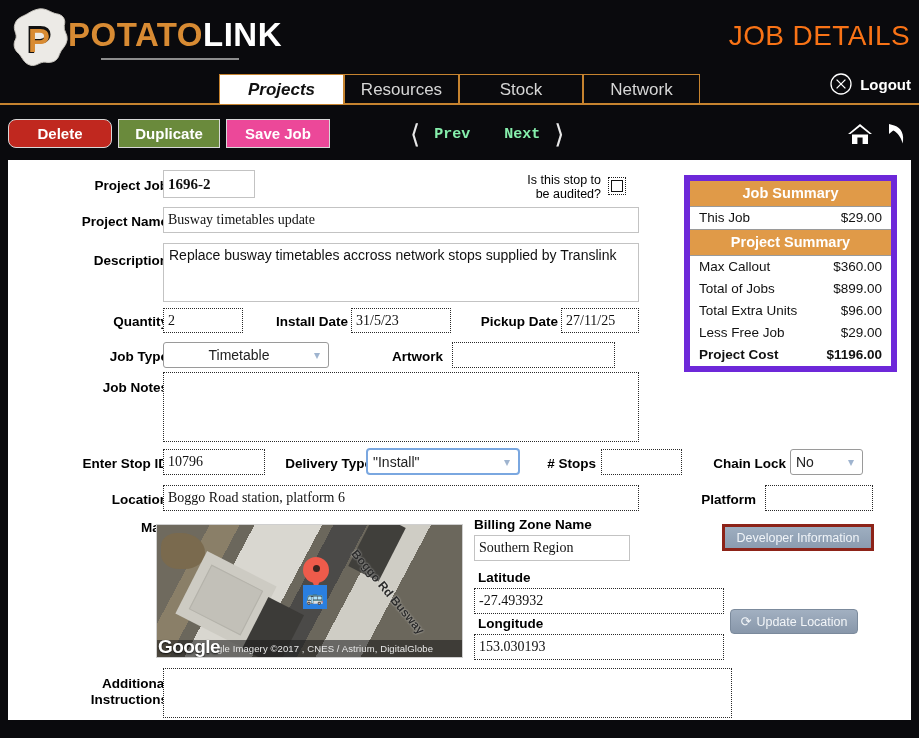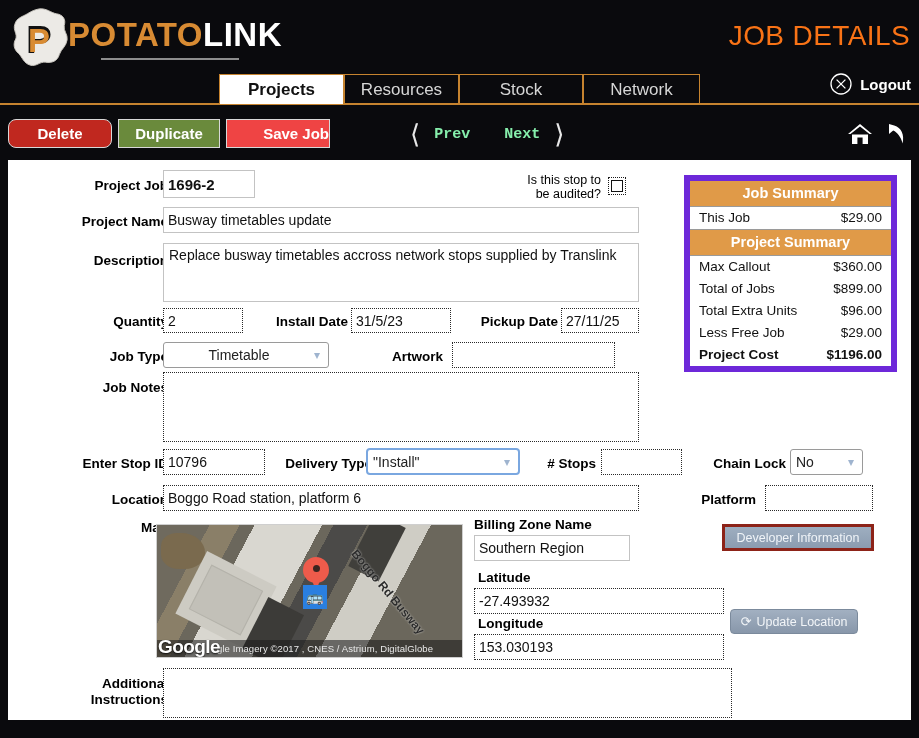--- a/index.html
+++ b/index.html
@@ -24,53 +24,53 @@
   #page-title { position: absolute; right: 9px; top: 20px; color: #f97316;
                 font-size: 28px; letter-spacing: 0.4px; }
 
   
   #tabrow { position: absolute; left: 0; top: 74px; width: 919px; height: 30px; }
   #tab-baseline { position: absolute; left: 0; top: 29px; width: 919px; height: 2px; background: #c6832f; }
   .tab { position: absolute; top: 0; height: 30px; border: 1px solid #c6832f;
          border-bottom: none; display: flex; align-items: center; justify-content: center;
          font-size: 17px; color: #d6d6d6; background: #0a0a0d; cursor: pointer; }
   .tab.active { background: #ffffff; color: #111; font-weight: bold; z-index: 3; }
-  #tab-0 { left: 219px; width: 125px; }
+  #tab-0 { left: 219px; width: 125px; font-style: italic; }
   #tab-1 { left: 344px; width: 115px; }
   #tab-2 { left: 459px; width: 124px; }
   #tab-3 { left: 583px; width: 117px; }
 
   #logout-wrap { position: absolute; right: 8px; top: 72px; display: flex; align-items: center; gap: 7px; cursor: pointer; }
   #logout-label { color: #fff; font-size: 15px; font-weight: bold; }
 
   
   #actionbar { position: absolute; left: 0; top: 108px; width: 919px; height: 48px; }
   .abtn { position: absolute; top: 11px; height: 29px; display: flex; align-items: center;
           justify-content: center; color: #fff; font-size: 15px; font-weight: bold;
           border: 1px solid #d8d8d8; cursor: pointer; }
   #btn-delete { left: 8px; width: 104px; background: #c0281f; border-radius: 8px; }
   #btn-duplicate { left: 118px; width: 102px; background: #6a8a3c; }
-  #btn-save { left: 226px; width: 104px; background: #ef4444; justify-content: flex-end; }
+  #btn-save { left: 226px; width: 104px; background: #ec4899; }
 
   #nav-wrap { position: absolute; left: 410px; top: 11px; width: 170px; height: 30px;
               display: flex; align-items: center; }
   .navlabel { color: #86efac; font-size: 15px; font-weight: bold; cursor: pointer; font-family: Liberation Mono, monospace; }
   .chev { color: #e8e8e8; font-size: 26px; font-weight: 300; line-height: 1; cursor: pointer;
           font-family: "DejaVu Sans", sans-serif; }
   #toolicons { position: absolute; right: 10px; top: 14px; display: flex; align-items: center; gap: 12px; }
 
   
   #panel { position: absolute; left: 8px; top: 160px; width: 903px; height: 560px;
            background: #ffffff; }
 
   .lbl { position: absolute; font-size: 13.5px; font-weight: bold; color: #000;
          text-align: right; }
   .fld { position: absolute; background: #fff; font-size: 14px; color: #111;
          border: 1px dotted #2a2a2a; padding: 2px 4px; display: flex; align-items: center;
-         overflow: hidden; white-space: nowrap; }
+         overflow: hidden; white-space: nowrap; font-family: Liberation Serif, serif; }
   .fld.solid { border: 1px solid #c3c3c3; }
   .area { position: absolute; background: #fff; font-size: 14px; color: #111;
           border: 1px dotted #2a2a2a; padding: 3px 5px; overflow: hidden;
           line-height: 17px; }
   .area.solid { border: 1px solid #c3c3c3; }
   .sel { position: absolute; background: #fff; font-size: 14px; color: #222;
          border: 1px solid #9a9a9a; border-radius: 3px; display: flex; align-items: center;
          cursor: pointer; }
   .sel .txt { flex: 1; text-align: center; }
   .sel .arw { color: #9fb4cf; font-size: 12px; padding-right: 8px;

